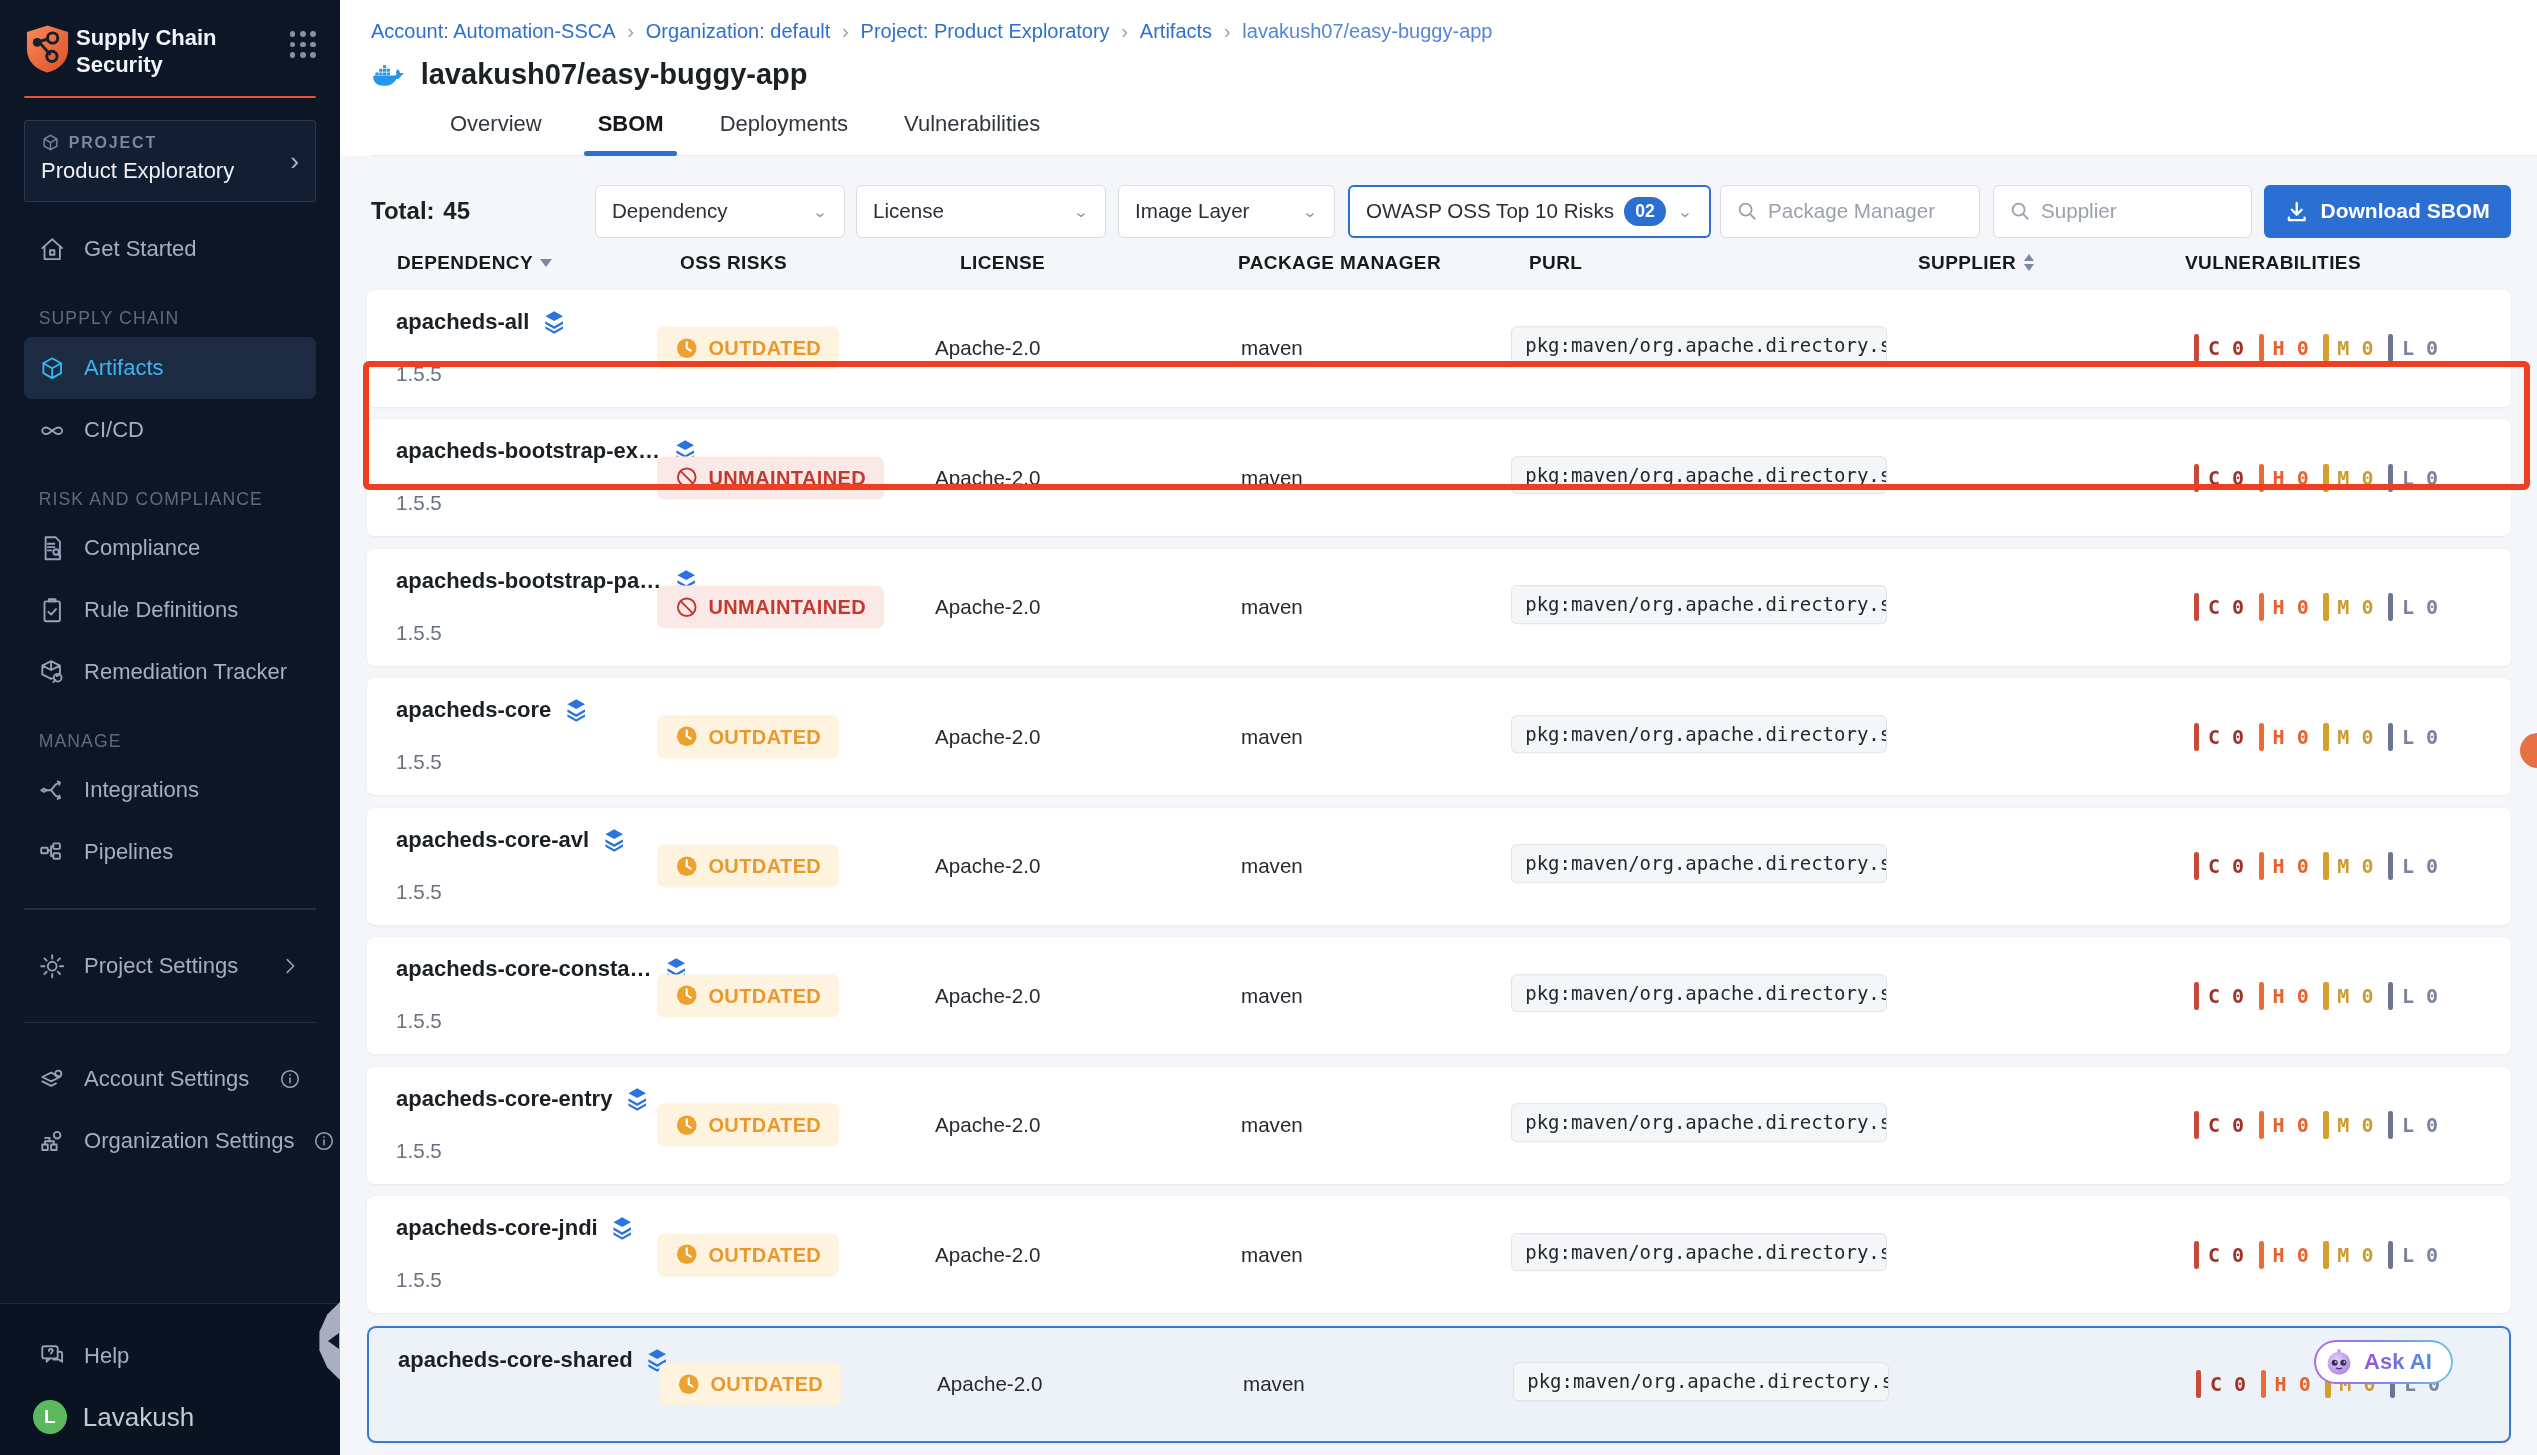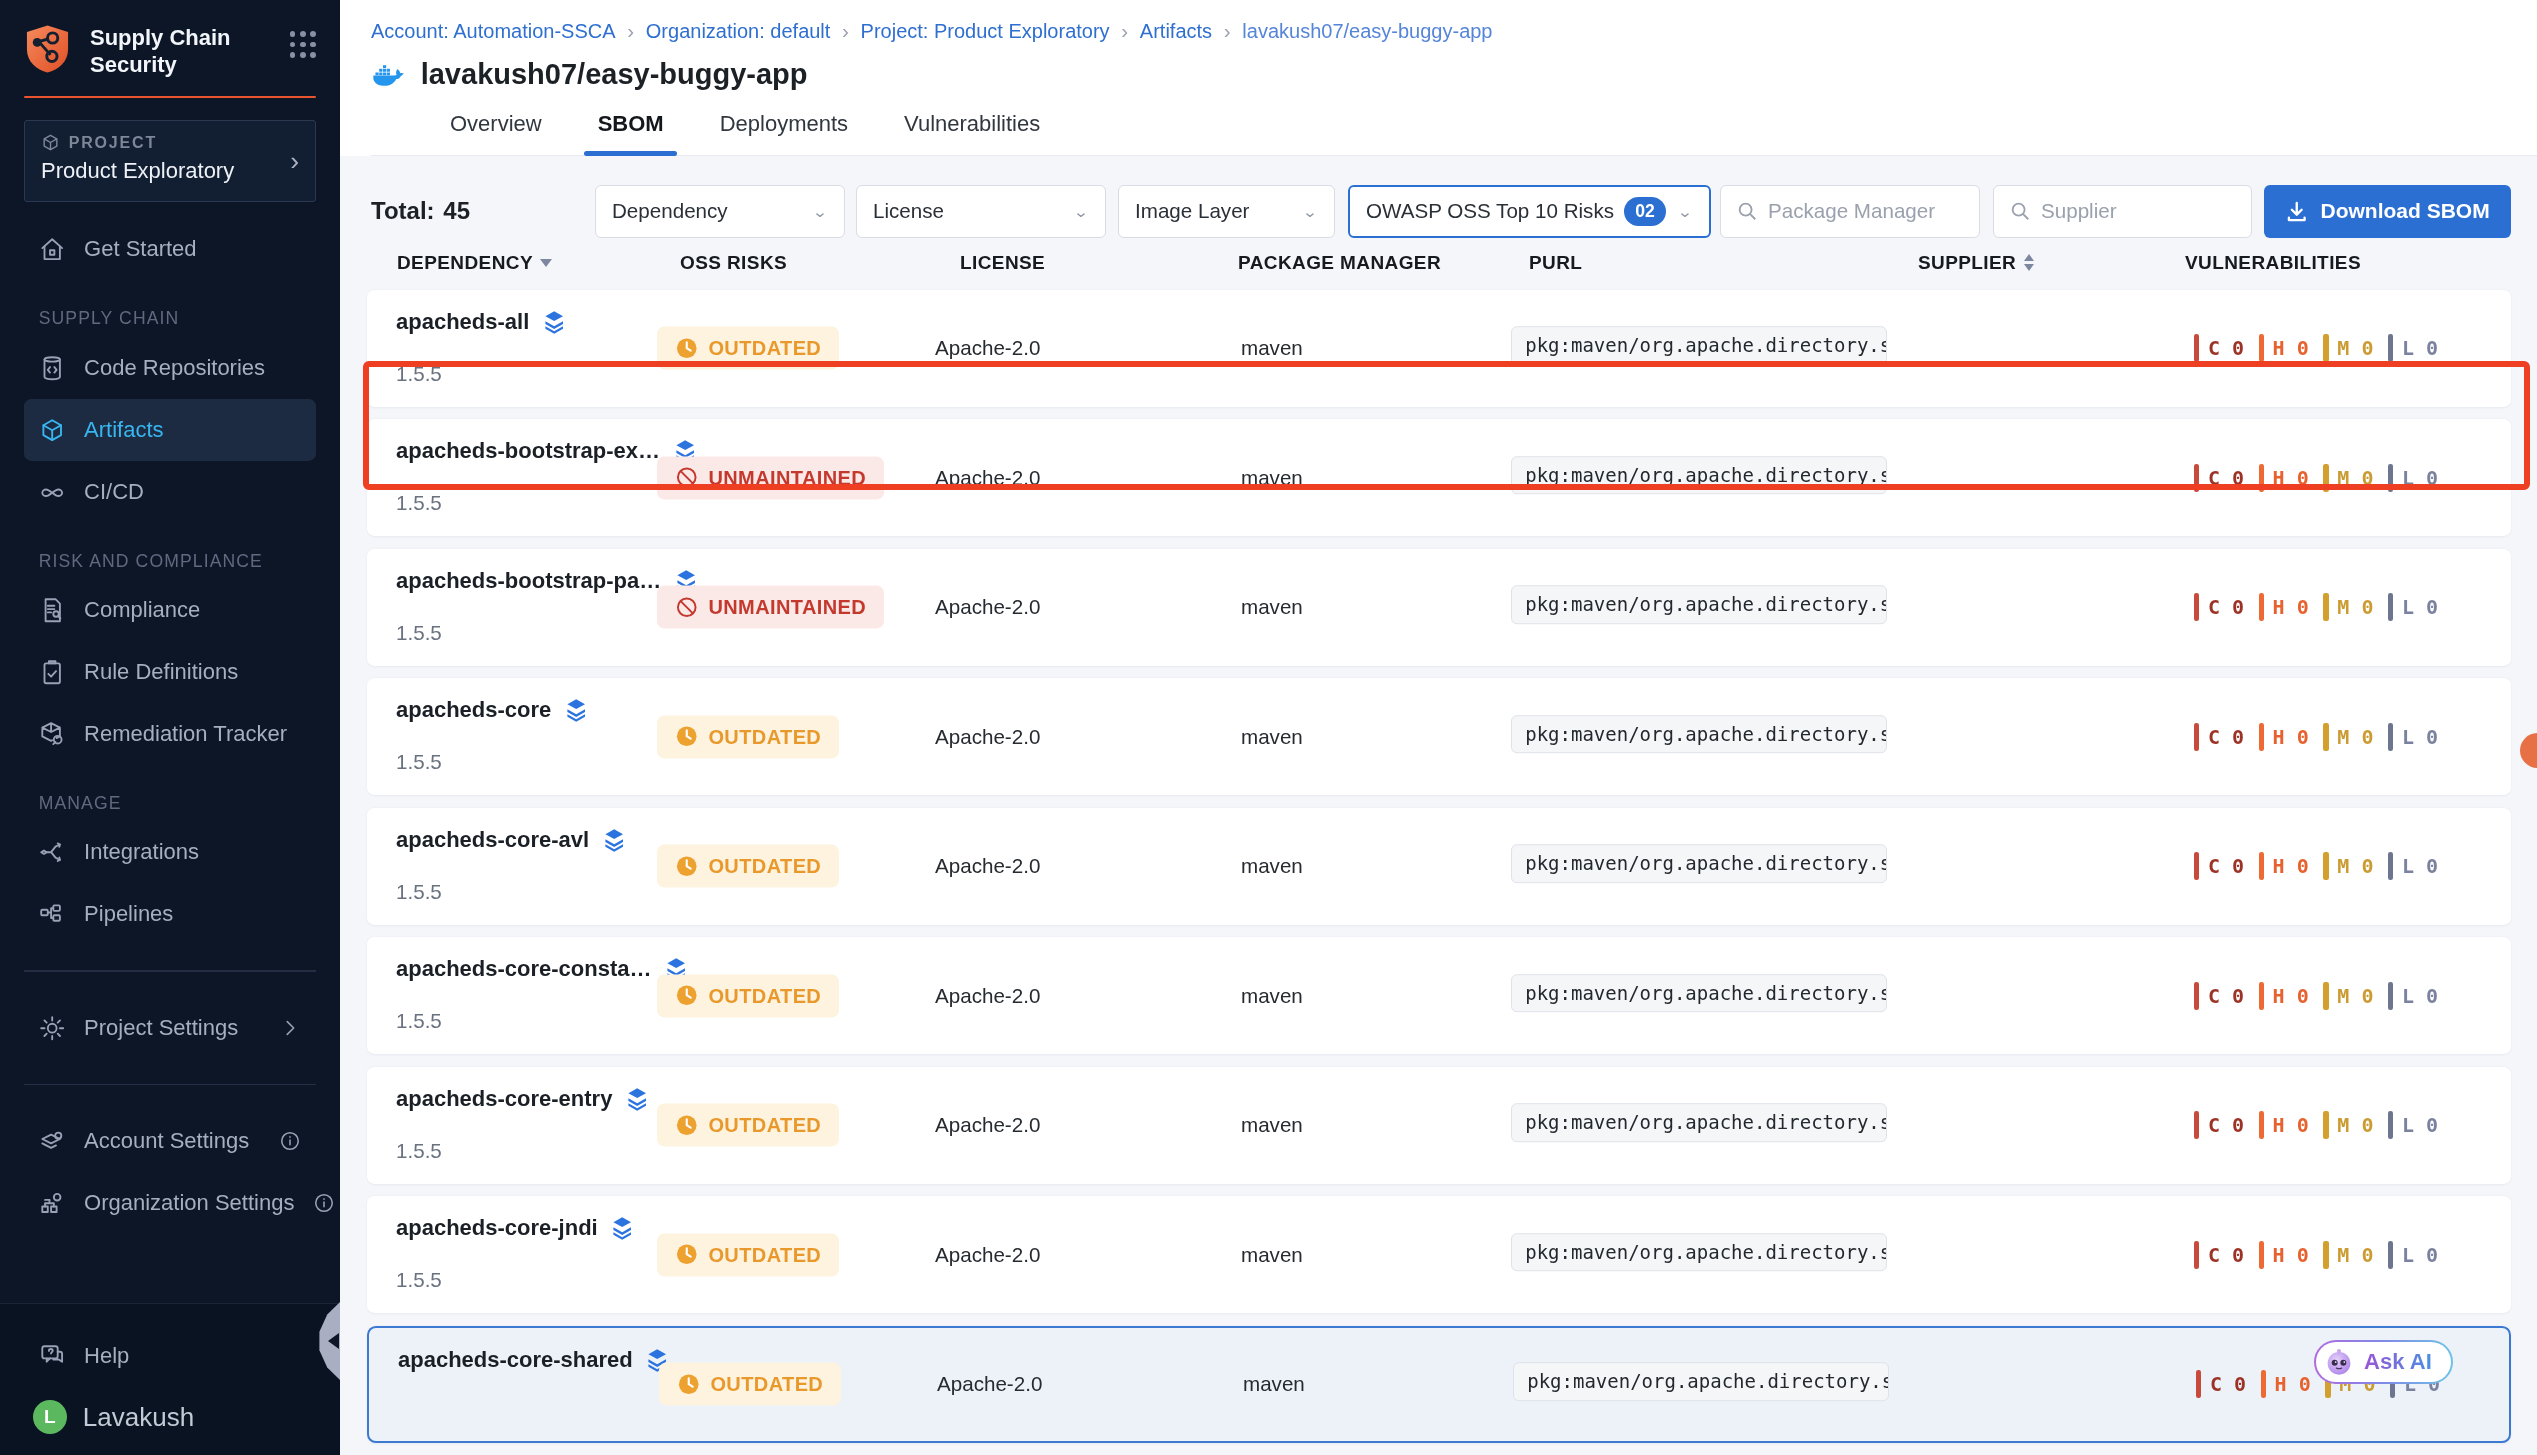--- a/index.html
+++ b/index.html
@@ -2,21 +2,21 @@
 <html style="font-size:11.7px"><head>
 <meta charset="utf-8">
 <style>
   * { margin:0; padding:0; box-sizing:border-box; }
   html,body { background:#e8eaee; }
   body { font-family:"Liberation Sans", sans-serif; }
   #page { position:relative; width:2538px; height:1455px; overflow:hidden; display:flex; background:#f4f6fa; }
 
   
   .sidebar { position:relative; width:340px; flex-shrink:0; background:#0c1626; display:flex; flex-direction:column; color:#a6aec0; }
-  .sb-header { padding:24px 24px 0; display:flex; align-items:flex-start; gap:19px;justify-content:center; }
+  .sb-header { padding:24px 24px 0; display:flex; align-items:flex-start; gap:5px;justify-content:center; }
   .logo { width:47px; height:50px; flex-shrink:0; }
   .app-title { font-size:22px; line-height:27px; font-weight:700; color:#f2f5f9; width:154px; }
   .grid-icon { margin-left:auto; margin-top:7.3px; display:grid; grid-template-columns:repeat(3,5.9px); grid-gap:4.4px; cursor:pointer; }
   .grid-icon i { width:5.9px; height:5.9px; border-radius:50%; background:#8790a4; }
   .brand-underline { height:2.9px; background:#e8542e; margin:17.6px 24px 0; border-radius:1.5px; }
 
   .project-card { margin:22px 24px 0; height:82px; border:1.5px solid #2b3950; background:#121e31; border-radius:3px; padding:11.7px 16px; cursor:pointer; position:relative; }
   .pc-top { display:flex; align-items:center; gap:8.8px; }
   .pc-label { font-size:16px; letter-spacing:1.8px; font-weight:700; color:#7e8799; }
   .pc-name { margin-top:5.9px; font-size:22px; color:#eef1f6; }
@@ -178,28 +178,20 @@
       <div class="nav-item">
         <svg viewBox="0 0 24 24">
             <path d="M3 11l9-8 9 8"></path>
             <path d="M5 9.5V21h14V9.5"></path>
             <rect x="10" y="13" width="4" height="4"></rect>
           </svg>
         <span>Get Started</span>
       </div>
 
       <div class="nav-section">SUPPLY CHAIN</div>
-      <div class="nav-item">
-        <svg viewBox="0 0 24 24">
-            <path d="M5 4c0-1.1 3.1-2 7-2s7 .9 7 2v16c0 1.1-3.1 2-7 2s-7-.9-7-2z"></path>
-            <path d="M5 4c0 1.1 3.1 2 7 2s7-.9 7-2"></path>
-            <path d="M10 11l-2 2.5 2 2.5M14 11l2 2.5-2 2.5"></path>
-          </svg>
-        <span>Code Repositories</span>
-      </div>
       <div class="nav-item active">
         <svg viewBox="0 0 24 24">
             <path d="M12 3l8 4.5v9L12 21l-8-4.5v-9z"></path>
             <path d="M4 7.5l8 4.5 8-4.5M12 12v9"></path>
           </svg>
         <span>Artifacts</span>
       </div>
       <div class="nav-item">
         <svg viewBox="0 0 24 24">
             <path d="M6.5 9.5C4.6 9.5 3 10.8 3 12.5s1.6 3 3.5 3c3.5 0 7.5-6 11-6 1.9 0 3.5 1.3 3.5 3s-1.6 3-3.5 3c-3.5 0-7.5-6-11-6z"></path>

